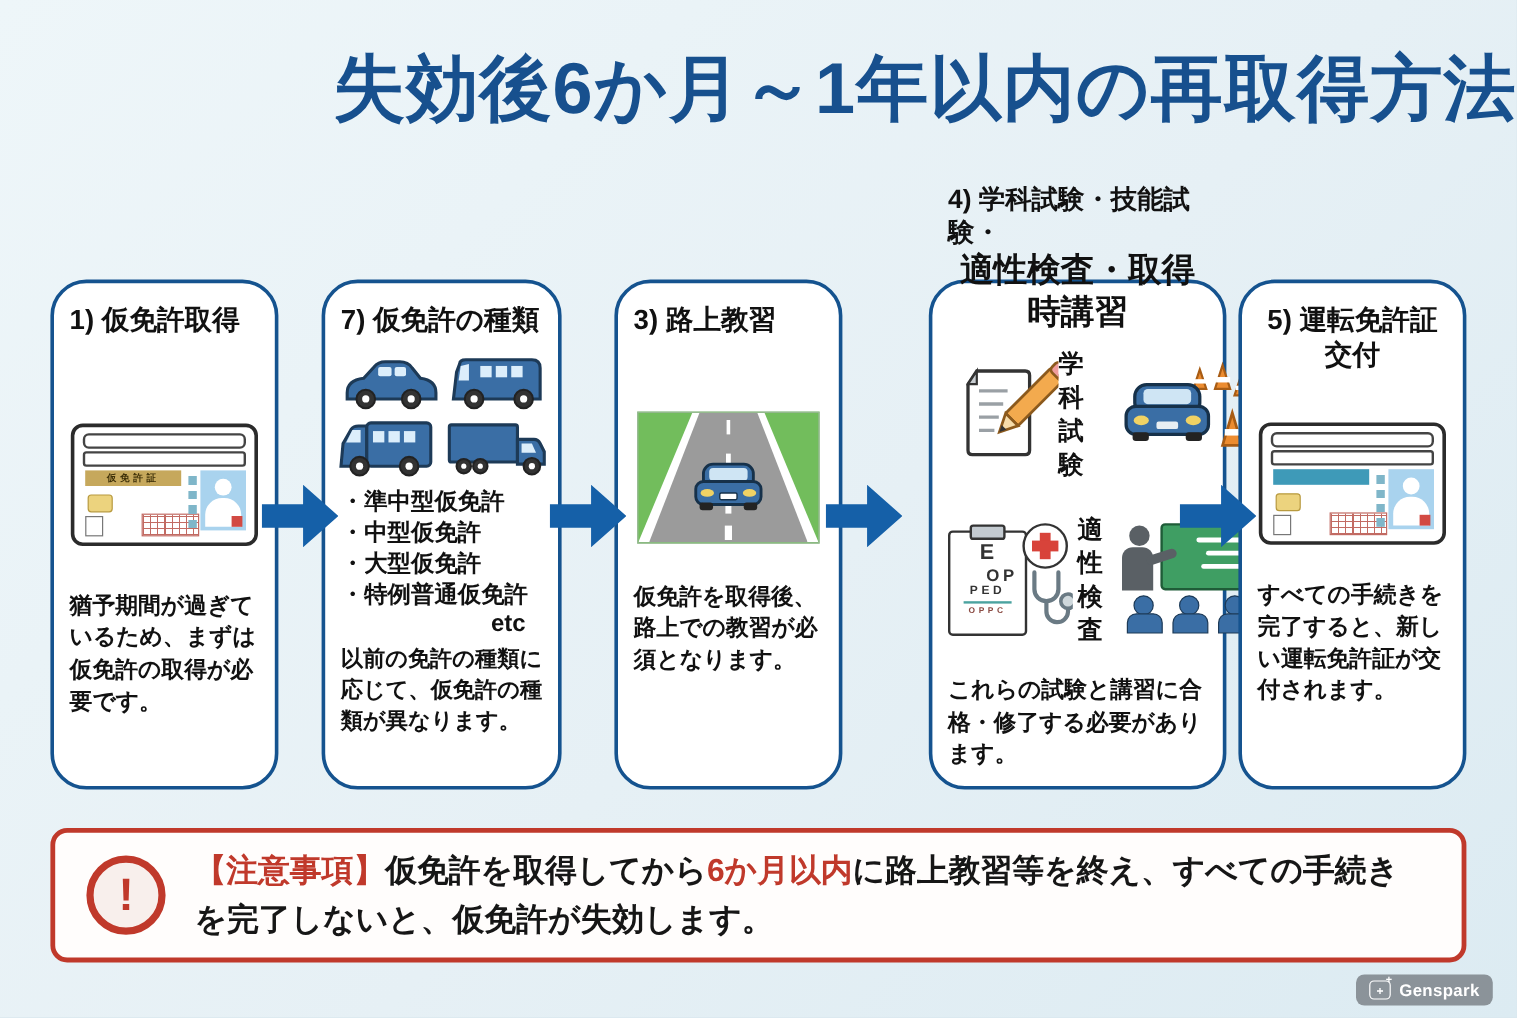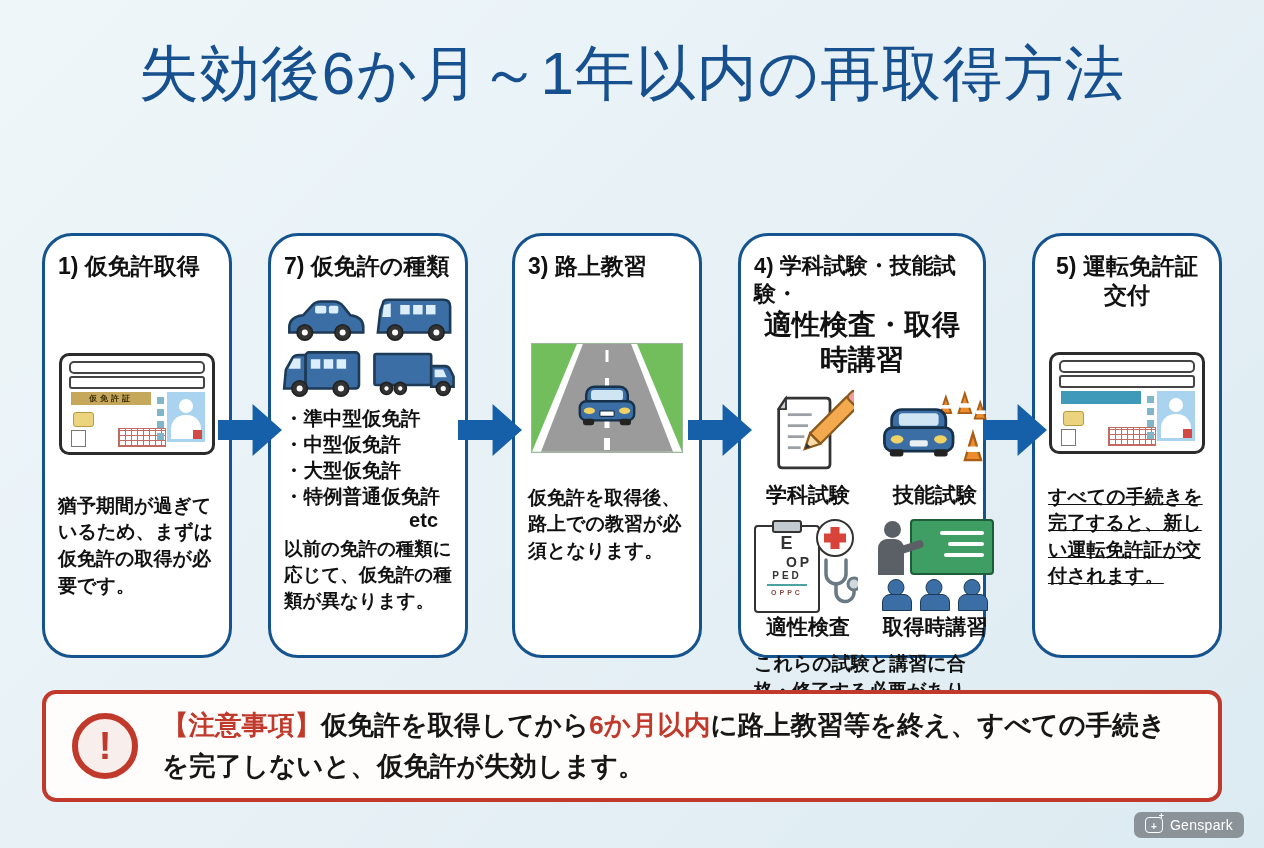--- a/index.html
+++ b/index.html
@@ -1,33 +1,33 @@
 <!DOCTYPE html>
 <html lang="ja"><head>
 <meta charset="utf-8">
 <style>
   html,body{margin:0;padding:0;}
   body{font-family:"Liberation Sans","DejaVu Sans",sans-serif;background:#d9e7ee;}
   .canvas{position:relative;width:1264px;height:848px;overflow:hidden;
           background:linear-gradient(135deg,#eef6f9 0%,#e6f0f5 55%,#dcebf2 100%);}
 
   
-  .page-title{position:absolute;top:34px;left:0;width:100%;text-align:center;margin:0;
-              font-size:60px;font-weight:400;color:#17508e;letter-spacing:1px;}
+  .page-title{position:absolute;top:34px;left:0;width:100%;text-align:right;margin:0;
+              font-size:60px;font-weight:700;color:#17508e;letter-spacing:1px;}
   .page-subtitle{position:absolute;top:146px;left:0;width:100%;text-align:center;margin:0;
               font-size:32px;font-weight:800;color:#101417;}
 
   
   .step-box{position:absolute;top:233px;height:425px;box-sizing:border-box;
             background:#ffffff;border:3px solid #15538f;border-radius:30px;
             padding:16px 13px 12px;display:flex;flex-direction:column;align-items:center;}
   .step-1{left:42px;width:190px;}
   .step-2{left:268px;width:200px;}
   .step-3{left:512px;width:190px;}
-  .step-4{left:738px;width:248px;}
+  .step-4{left:774px;width:248px;justify-content:flex-end;}
   .step-5{left:1032px;width:190px;}
   .step-title{align-self:stretch;font-size:23px;font-weight:800;color:#111;line-height:1.25;}
   .step-title.center{text-align:center;}
   .step-desc{align-self:stretch;font-size:19px;font-weight:800;color:#111;line-height:1.4;}
 
   
   .flow-arrow{position:absolute;top:404px;width:64px;height:52px;background:#1560a8;z-index:6;
               clip-path:polygon(0 31%,54% 31%,54% 0,100% 50%,54% 100%,54% 69%,0 69%);}
   .arrow-1{left:218px;} .arrow-2{left:458px;} .arrow-3{left:688px;} .arrow-4{left:983px;}
 
@@ -61,21 +61,21 @@
   .dash.d4{top:94px;width:6px;height:12px;}
   .road-car{position:absolute;left:50%;top:38px;transform:translateX(-50%);}
 
   
   .vehicle-grid{display:grid;grid-template-columns:86px 86px;gap:4px 6px;margin-top:10px;}
   .bullets{align-self:stretch;margin-top:6px;font-size:19.5px;font-weight:800;color:#111;line-height:1.34;}
   .etc-line{align-self:stretch;text-align:right;padding-right:14px;font-size:20px;font-weight:800;color:#111;}
 
   
   .exam-grid{display:grid;grid-template-columns:1fr 1fr;gap:10px 14px;margin-top:10px;width:100%;}
-  .exam-cell{display:flex;flex-direction:column;align-items:center;}
+  .exam-cell{display:flex;flex-direction:row;align-items:center;}
   .exam-icon{height:92px;display:flex;align-items:center;justify-content:center;}
   .exam-label{font-size:21px;font-weight:800;color:#111;margin-top:2px;}
 
   
   .aptitude{position:relative;width:108px;height:92px;}
   .chartboard{position:absolute;left:0;top:6px;width:62px;height:84px;background:#fff;border:2.5px solid #333;border-radius:4px;}
   .chartboard .clip{position:absolute;top:-7px;left:50%;transform:translateX(-50%);width:26px;height:9px;background:#c3cad0;border:2px solid #333;border-radius:3px;}
   .eyerows{position:absolute;top:6px;left:0;right:0;text-align:center;color:#333;font-weight:700;}
   .eyerows .r1{font-size:18px;letter-spacing:1px;}
   .eyerows .r2{font-size:14px;letter-spacing:3px;padding-left:24px;}
@@ -110,21 +110,21 @@
                color:#c0392b;font-size:38px;font-weight:900;display:flex;align-items:center;justify-content:center;line-height:1;}
   .notice-text{font-size:26.5px;font-weight:800;color:#161616;line-height:1.55;}
   .red{color:#c0392b;}
 
   
   .genspark{position:absolute;right:20px;bottom:10px;display:flex;align-items:center;gap:7px;
             background:rgba(125,132,138,.85);border-radius:7px;padding:5px 11px;color:#fff;cursor:pointer;}
   .genspark .glyph{position:relative;width:16px;height:14px;border:1.7px solid #fff;border-radius:4px;
             display:flex;align-items:flex-end;justify-content:center;font-size:10px;font-weight:700;line-height:10px;}
   .genspark .glyph:before{content:"+";position:absolute;top:-7px;right:-2px;font-size:9px;}
-  .genspark .label{font-size:14px;font-weight:400;letter-spacing:.3px;}
+  .genspark .label{font-size:14px;font-weight:700;letter-spacing:.3px;}
 
   svg{display:block;}
 </style>
 </head>
 <body>
 
 <div class="canvas">
 
   <h1 class="page-title">失効後6か月～1年以内の再取得方法</h1>
 
@@ -332,21 +332,21 @@
       <div class="chip"></div>
         <div class="leftbox"></div>
         <div class="grid"></div>
         <div class="dots"></div>
       <div class="photo">
         <div class="head"></div>
           <div class="body"></div>
           <div class="stamp"></div>
       </div>
     </div>
-    <div class="step-desc" style="margin-top:30px;text-decoration:underline;">すべての手続きを完了すると、新しい運転免許証が交付されます。</div>
+    <div class="step-desc" style="margin-top:30px;">すべての手続きを完了すると、新しい運転免許証が交付されます。</div>
   </section>
 
   <div class="flow-arrow arrow-1"></div>
   <div class="flow-arrow arrow-2"></div>
   <div class="flow-arrow arrow-3"></div>
   <div class="flow-arrow arrow-4"></div>
 
   <div class="notice-box">
     <div class="warn-circle">!</div>
     <div class="notice-text">

